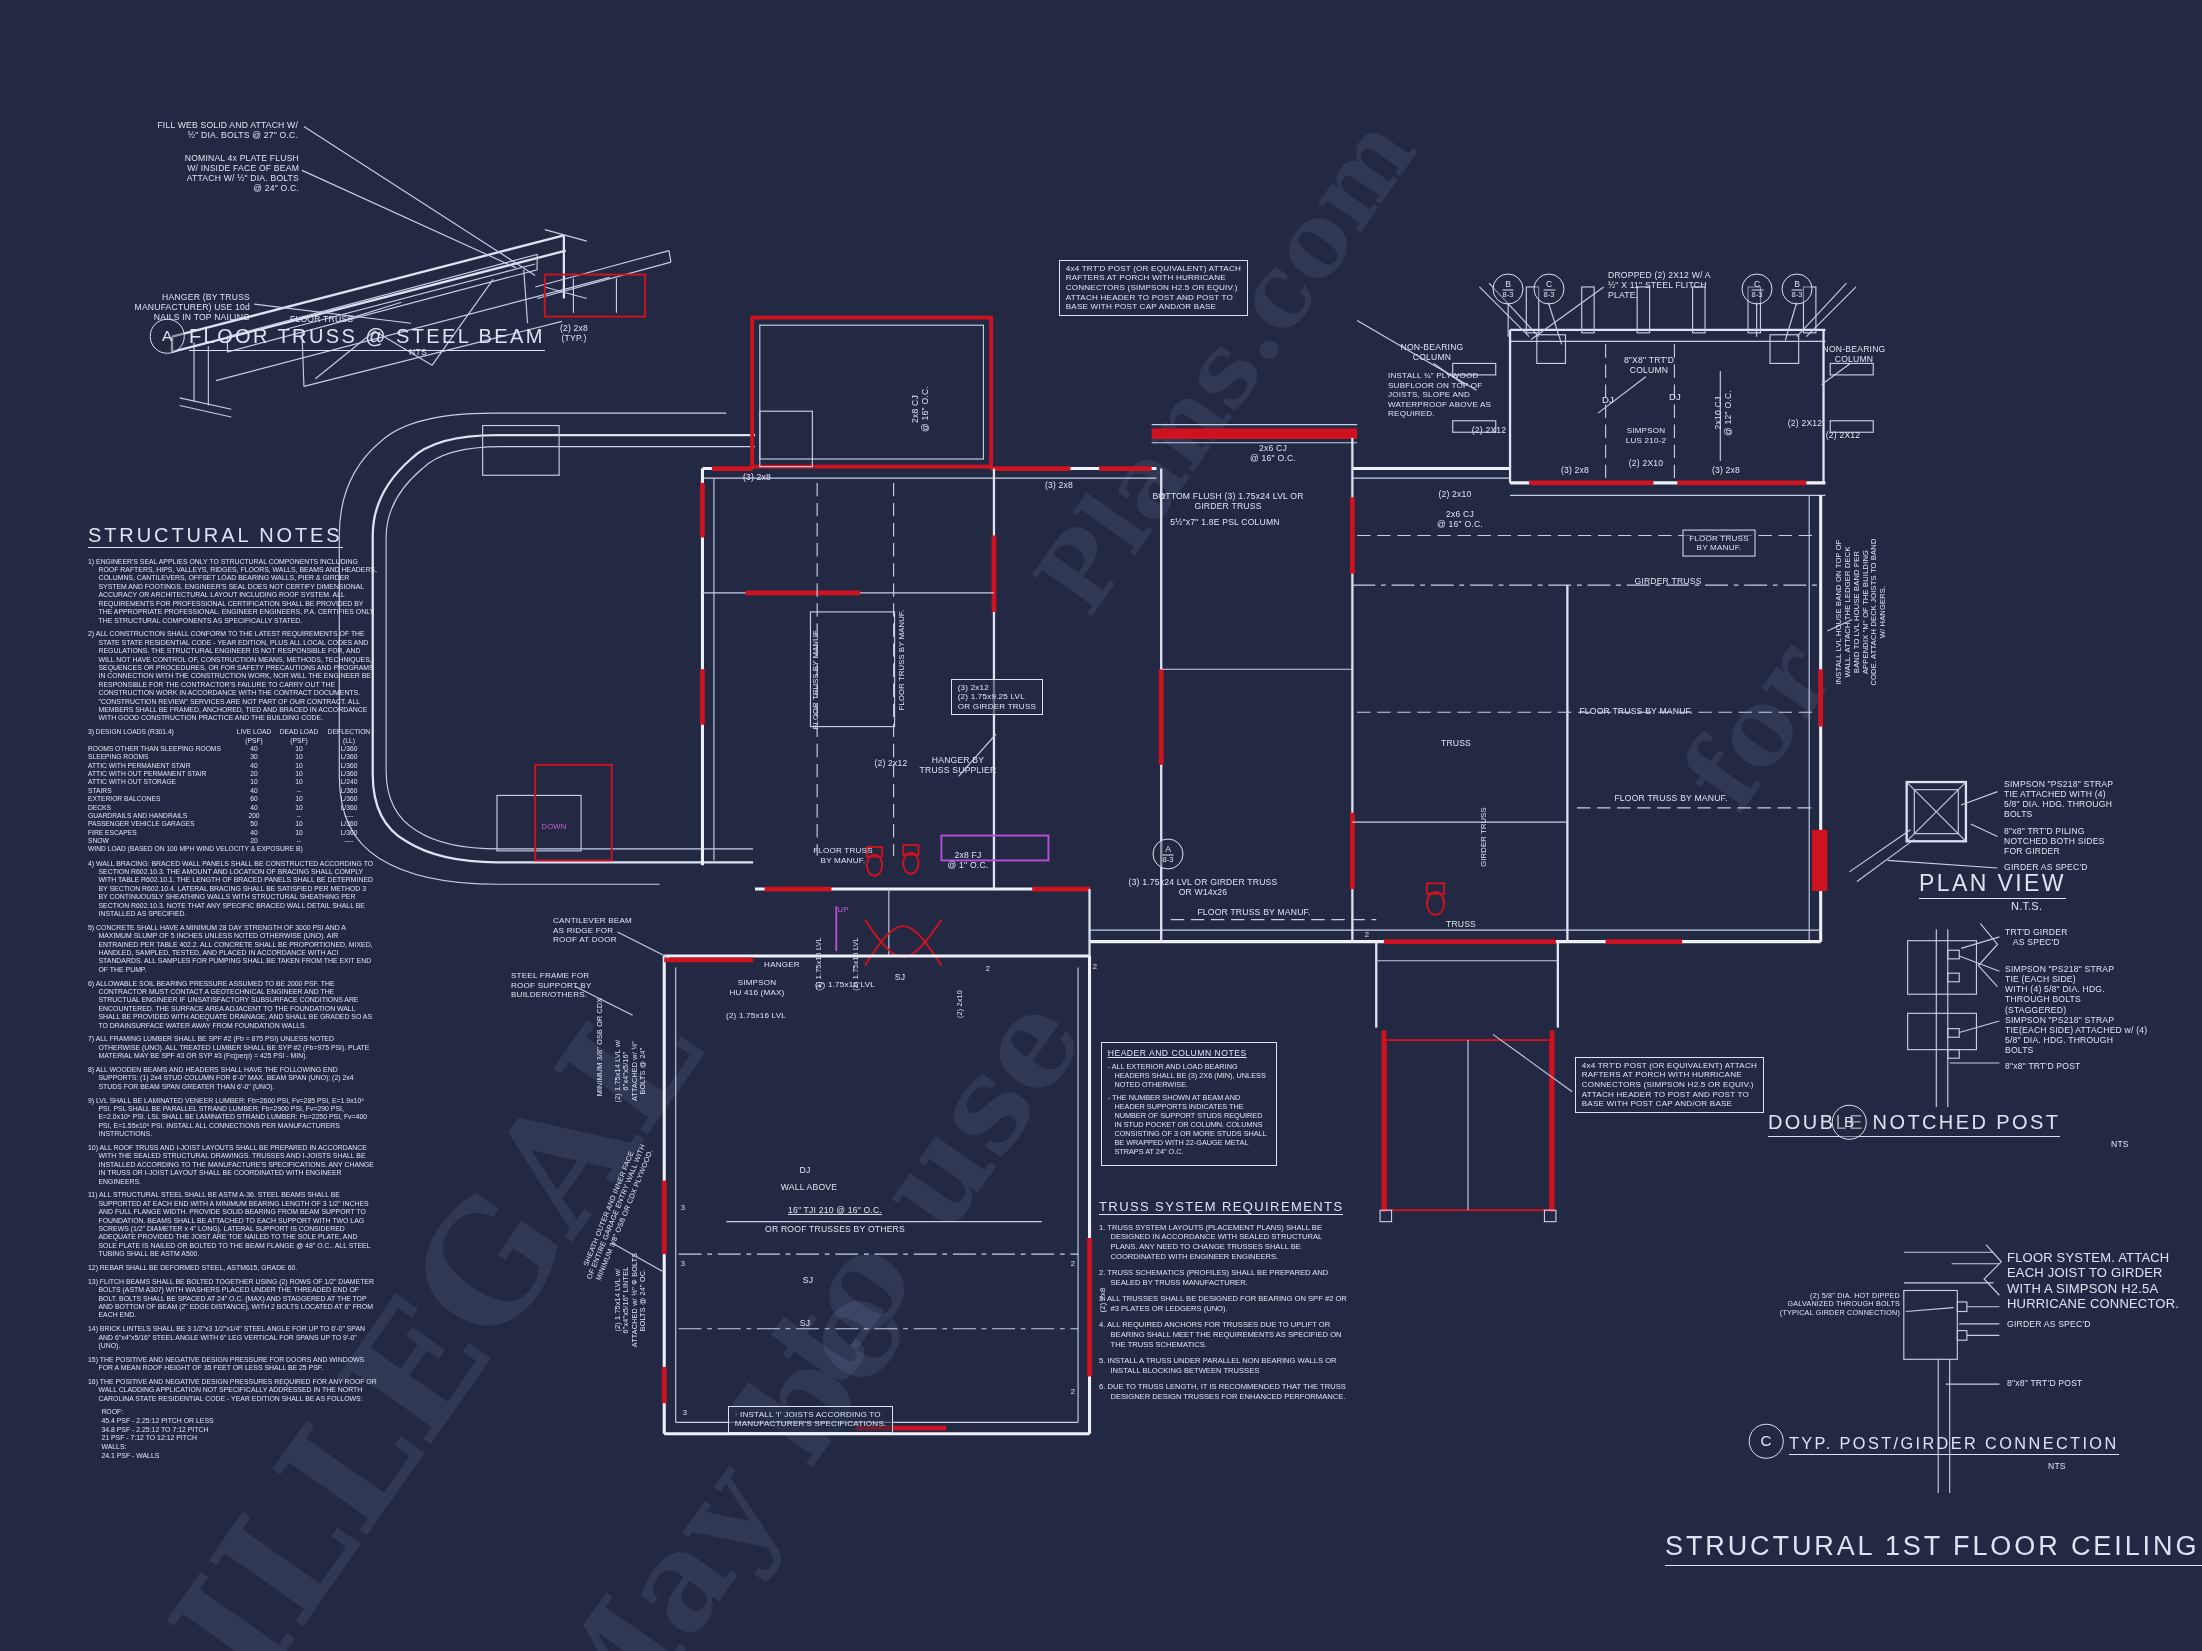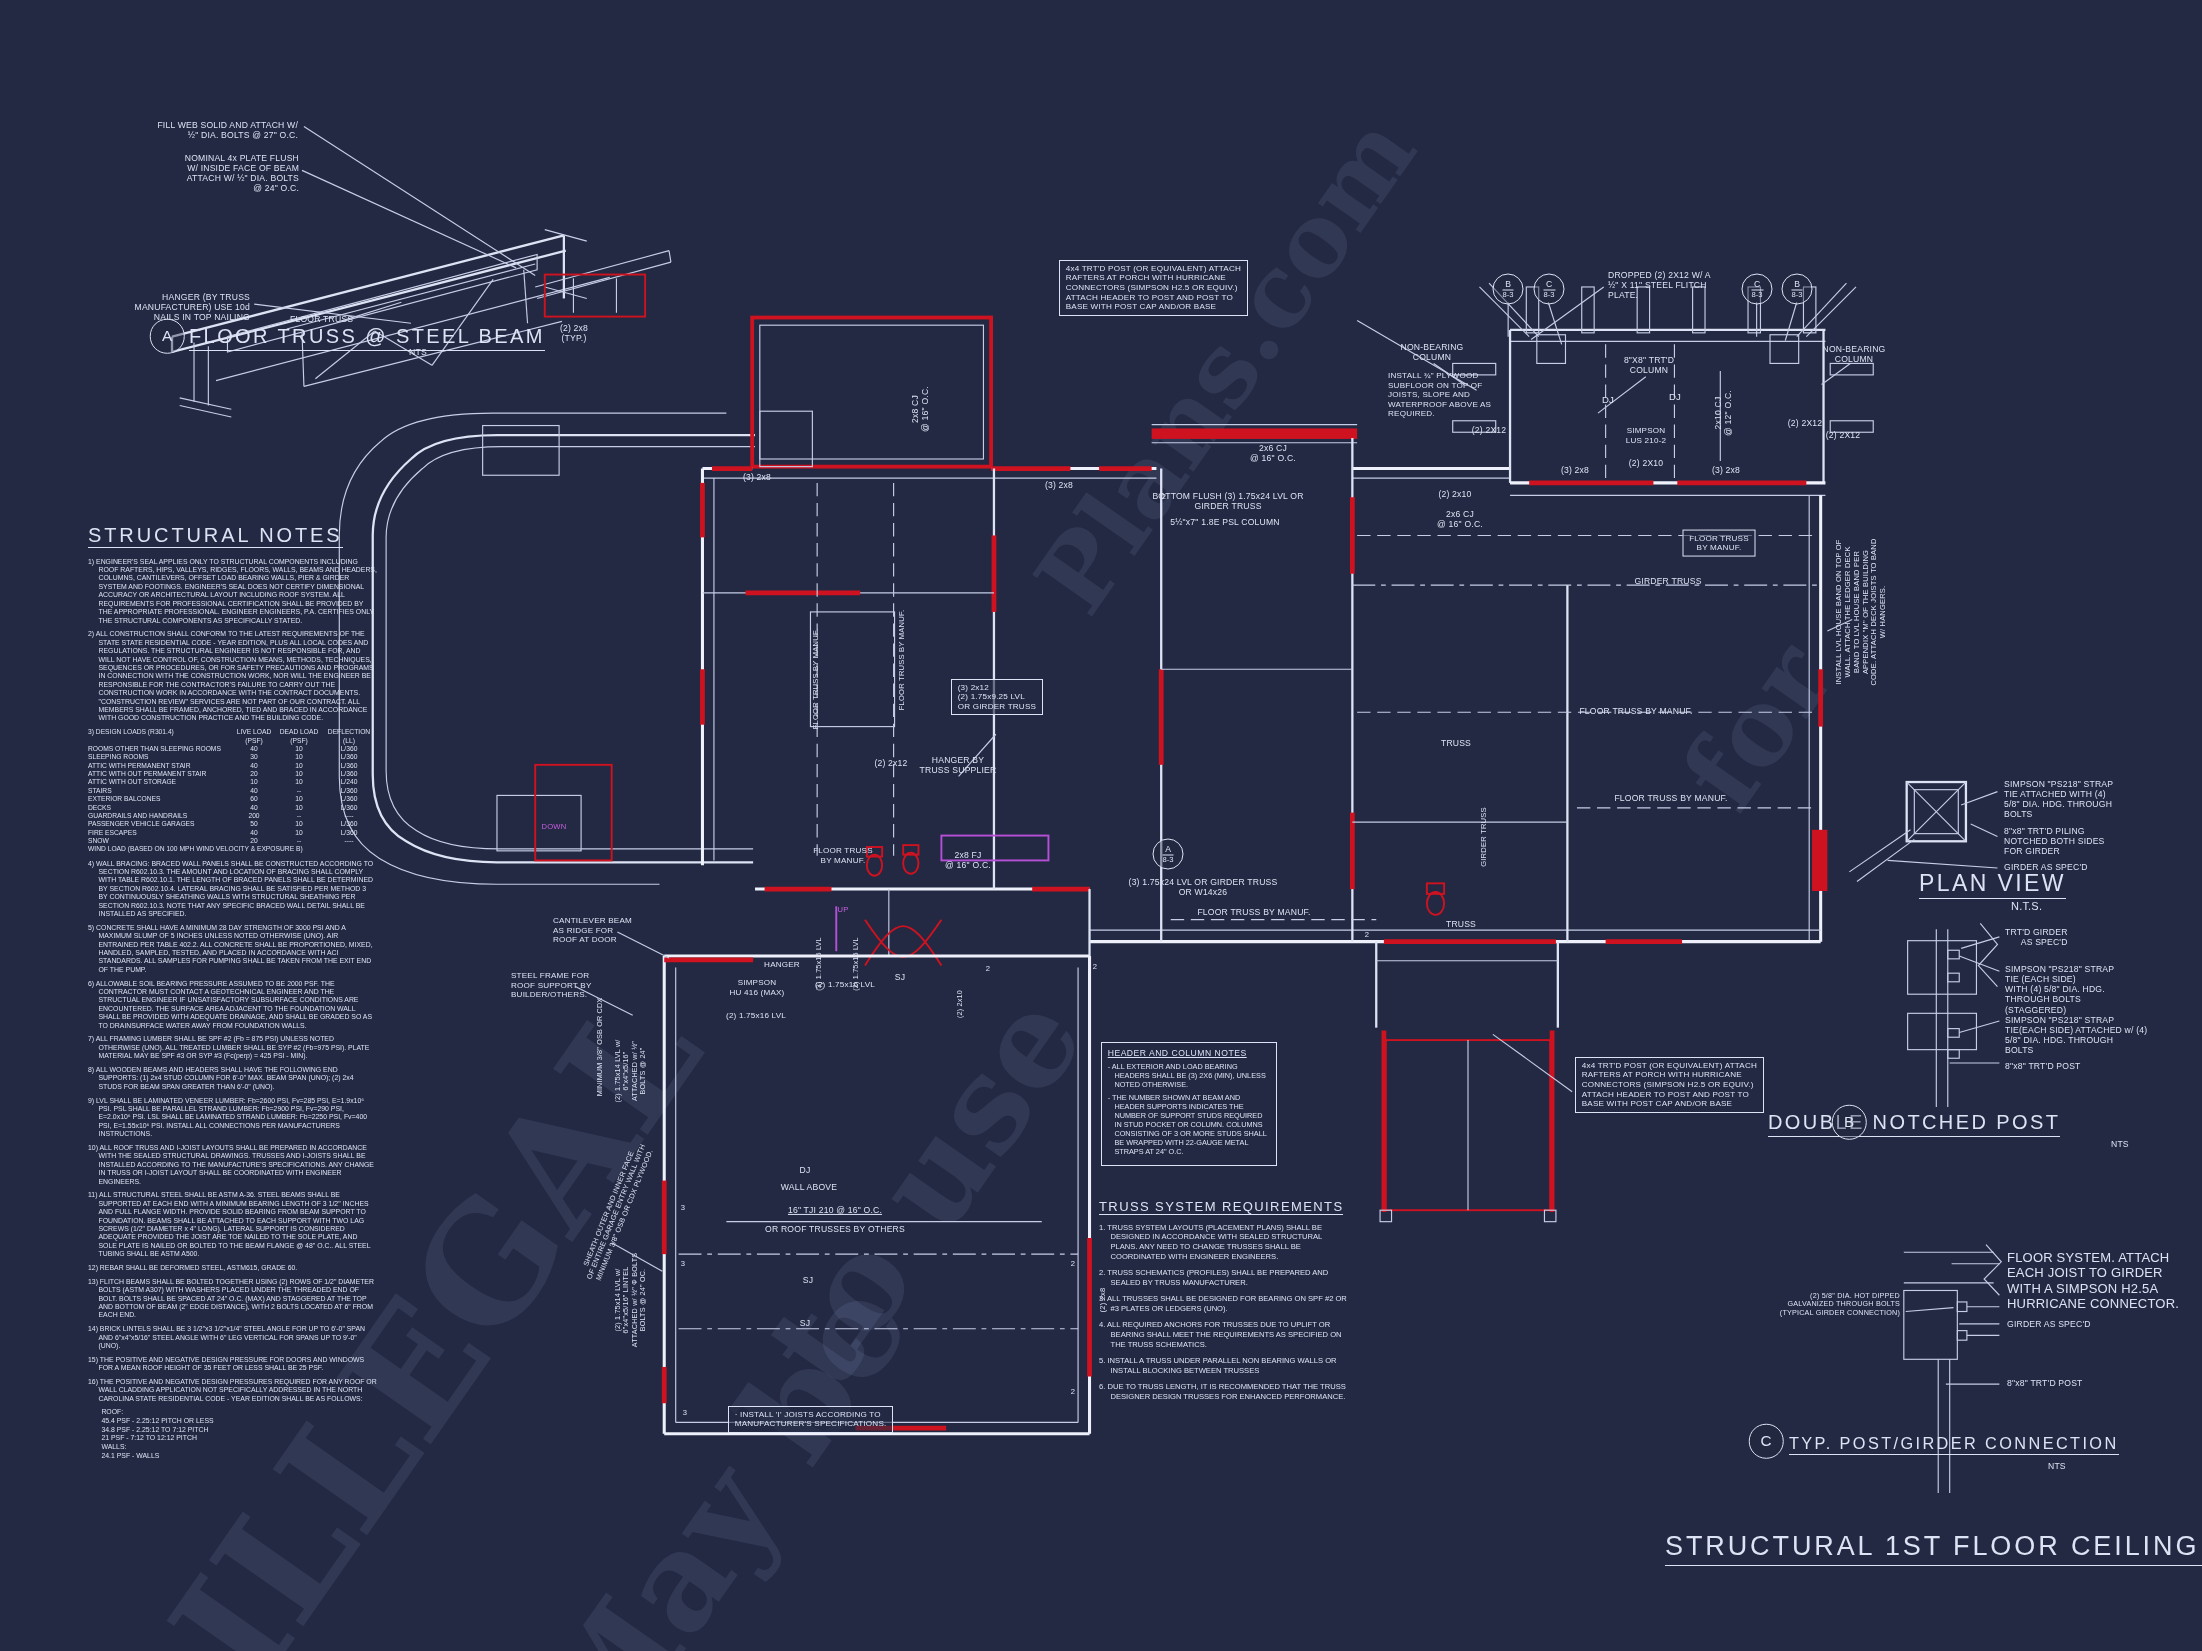--- a/index.html
+++ b/index.html
@@ -382,21 +382,21 @@
       <div class="lbl" style="left: 1671px; top: 798px; font-size: 8.6px; text-align: center; transform: translate(-50%, -50%); transform-origin: center center;">FLOOR TRUSS BY MANUF.</div>
       <div class="lbl" style="left: 1254px; top: 912px; font-size: 8.6px; text-align: center; transform: translate(-50%, -50%); transform-origin: center center;">FLOOR TRUSS BY MANUF.</div>
       <div class="lbl" style="left: 1456px; top: 743px; font-size: 8.6px; text-align: center; transform: translate(-50%, -50%); transform-origin: center center;">TRUSS</div>
       <div class="lbl" style="left: 1461px; top: 924px; font-size: 8.6px; text-align: center; transform: translate(-50%, -50%); transform-origin: center center;">TRUSS</div>
       <div class="lbl" style="left: 1484px; top: 837px; font-size: 7.6px; text-align: center; transform: translate(-50%, -50%) rotate(-90deg); transform-origin: center center;">GIRDER TRUSS</div>
       <div class="lbl" style="left: 1203px; top: 887px; font-size: 8.6px; text-align: center; transform: translate(-50%, -50%); transform-origin: center center;">(3) 1.75x24 LVL OR GIRDER TRUSS
 OR W14x26</div>
       <div class="lbl" style="left: 843px; top: 856px; font-size: 8.1px; text-align: center; transform: translate(-50%, -50%); transform-origin: center center;">FLOOR TRUSS
 BY MANUF.</div>
       <div class="lbl" style="left: 968px; top: 860px; font-size: 8.6px; text-align: center; transform: translate(-50%, -50%); transform-origin: center center;">2x8 FJ
-@ 16" O.C.</div>
+@ 1" O.C.</div>
       <div class="lbl" style="left: 816px; top: 679px; font-size: 7.6px; text-align: center; transform: translate(-50%, -50%) rotate(-90deg); transform-origin: center center;">FLOOR TRUSS BY MANUF.</div>
       <div class="lbl" style="left: 902px; top: 660px; font-size: 7.6px; text-align: center; transform: translate(-50%, -50%) rotate(-90deg); transform-origin: center center;">FLOOR TRUSS BY MANUF.</div>
       <div class="lbl" style="left: 819px; top: 964px; font-size: 7.2px; text-align: center; transform: translate(-50%, -50%) rotate(-90deg); transform-origin: center center;">(3) 1.75x16 LVL</div>
       <div class="lbl" style="left: 856px; top: 964px; font-size: 7.2px; text-align: center; transform: translate(-50%, -50%) rotate(-90deg); transform-origin: center center;">(2) 1.75x16 LVL</div>
       <div class="lbl" style="left: 726px; top: 1011px; font-size: 8.1px; text-align: left; transform-origin: left top;">(2) 1.75x16 LVL</div>
       <div class="lbl" style="left: 900px; top: 977px; font-size: 8.6px; text-align: center; transform: translate(-50%, -50%); transform-origin: center center;">SJ</div>
       <div class="lbl" style="left: 960px; top: 1004px; font-size: 7.2px; text-align: center; transform: translate(-50%, -50%) rotate(-90deg); transform-origin: center center;">(2) 2x10</div>
       <div class="lbl" style="left: 782px; top: 965px; font-size: 8.1px; text-align: center; transform: translate(-50%, -50%); transform-origin: center center;">HANGER</div>
       <div class="lbl" style="left: 757px; top: 988px; font-size: 8.1px; text-align: center; transform: translate(-50%, -50%); transform-origin: center center;">SIMPSON
 HU 416 (MAX)</div>
@@ -444,21 +444,21 @@
       <div class="lbl" style="left: 2004px; top: 779px; font-size: 8.6px; text-align: left; transform-origin: left top;">SIMPSON "PS218" STRAP
 TIE ATTACHED WITH (4)
 5/8" DIA. HDG. THROUGH
 BOLTS</div>
       <div class="lbl" style="left: 2004px; top: 826px; font-size: 8.6px; text-align: left; transform-origin: left top;">8"x8" TRT'D PILING
 NOTCHED BOTH SIDES
 FOR GIRDER</div>
       <div class="lbl" style="left: 2004px; top: 862px; font-size: 8.6px; text-align: left; transform-origin: left top;">GIRDER AS SPEC'D</div>
       <div class="lbl dt" style="left: 1919px; top: 870px; font-size: 23px; text-align: left; transform-origin: left top;">PLAN VIEW</div>
       <div class="lbl" style="left: 2011px; top: 900px; font-size: 11px; text-align: left; transform-origin: left top;">N.T.S.</div>
-      <div class="lbl" style="left: 2005px; top: 927px; font-size: 8.6px; text-align: right; transform-origin: left top;">TRT'D GIRDER
+      <div class="lbl" style="left: 2005px; top: 927px; font-size: 8.6px; text-align: center; transform-origin: left top;">TRT'D GIRDER
 AS SPEC'D</div>
       <div class="lbl" style="left: 2005px; top: 964px; font-size: 8.6px; text-align: left; transform-origin: left top;">SIMPSON "PS218" STRAP
 TIE (EACH SIDE)
 WITH (4) 5/8" DIA. HDG.
 THROUGH BOLTS
 (STAGGERED)</div>
       <div class="lbl" style="left: 2005px; top: 1015px; font-size: 8.6px; text-align: left; transform-origin: left top;">SIMPSON "PS218" STRAP
 TIE(EACH SIDE) ATTACHED w/ (4)
 5/8" DIA. HDG. THROUGH
 BOLTS</div>

